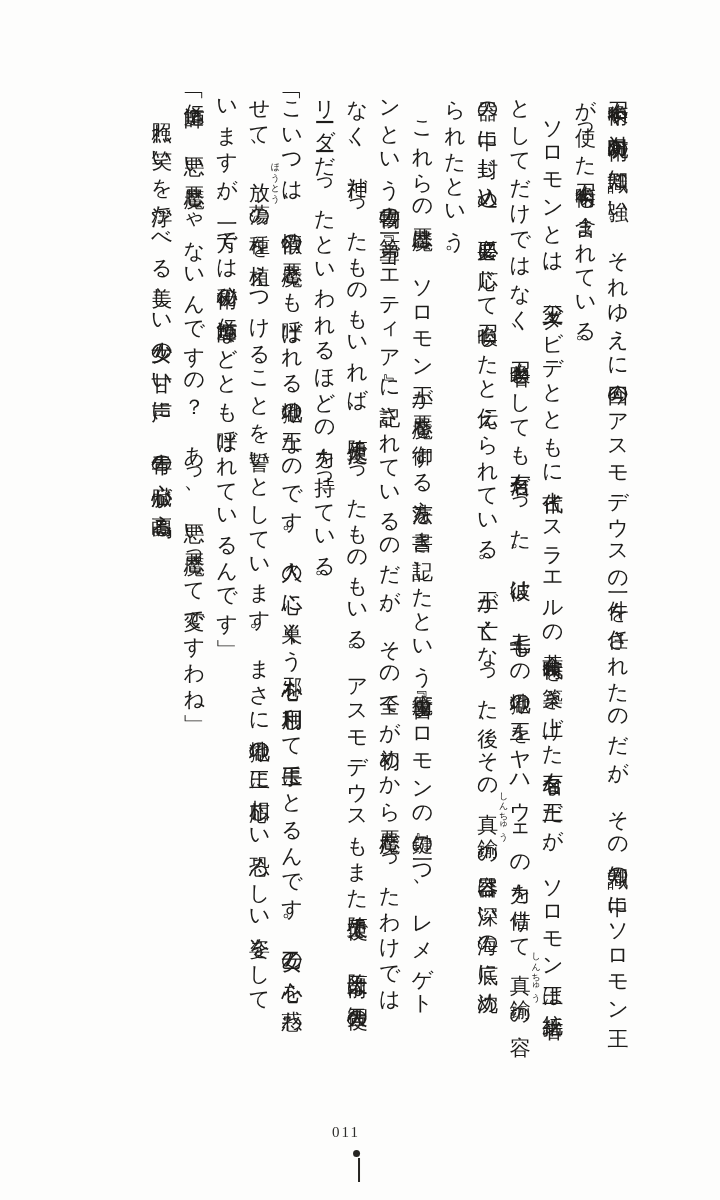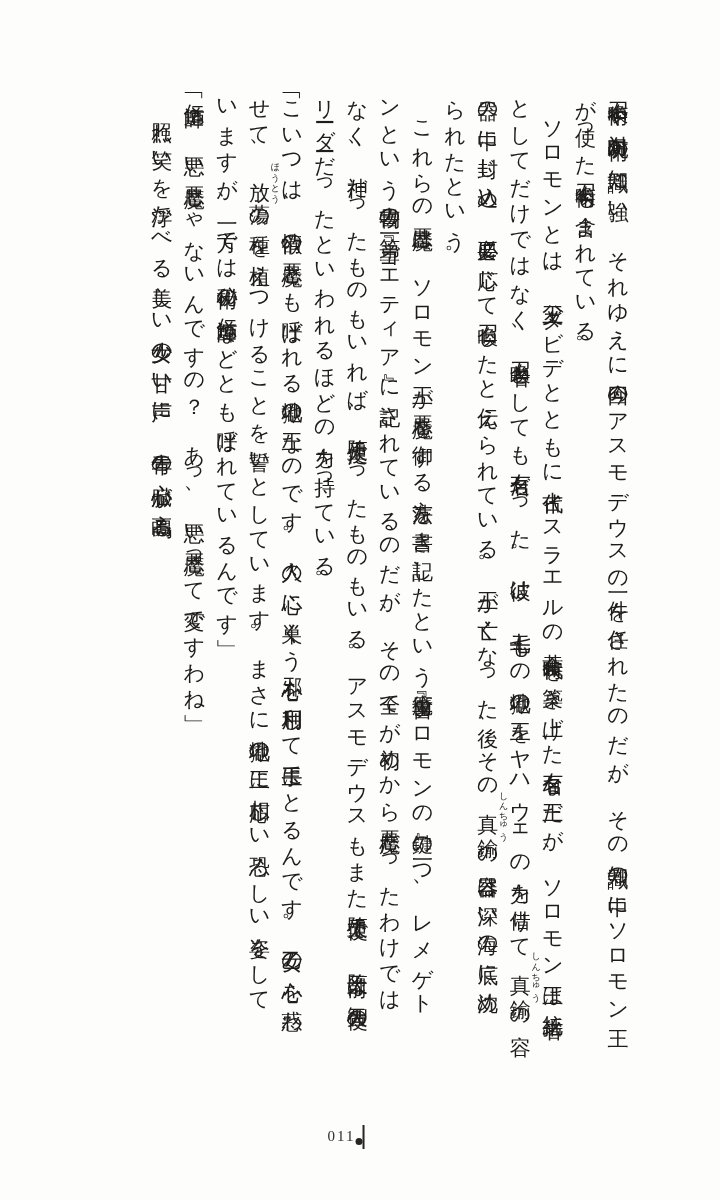--- a/index.html
+++ b/index.html
@@ -47,22 +47,22 @@
     font-size: 9px;
     letter-spacing: 0;
     font-family: "Liberation Serif", "DejaVu Serif", serif;
   }
   .footer {
     position: absolute;
     left: 346px;
     top: 1124px;
     transform: translateX(-50%);
     display: flex;
-    flex-direction: row;
-    align-items: center;
+    flex-direction: column;
+    align-items: flex-end;
   }
   .page-number {
     font-size: 15px;
     letter-spacing: 2px;
     color: #2e2d2b;
     font-family: "Liberation Serif", "DejaVu Serif", serif;
   }
   .footer-dot {
     width: 7px;
     height: 7px;

